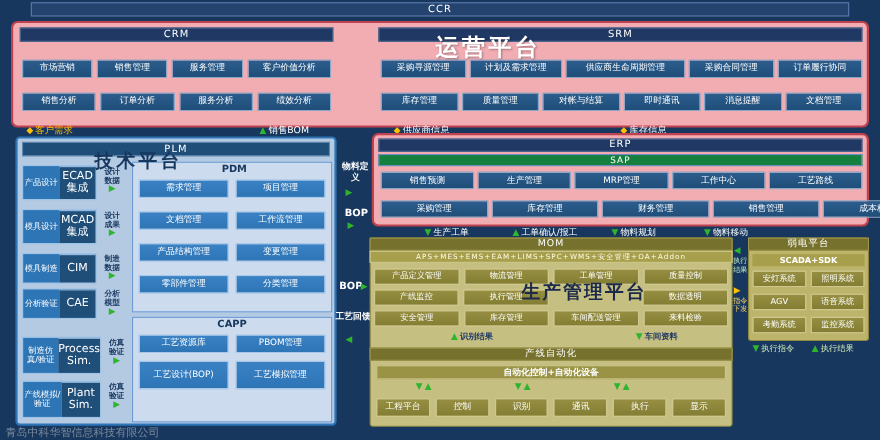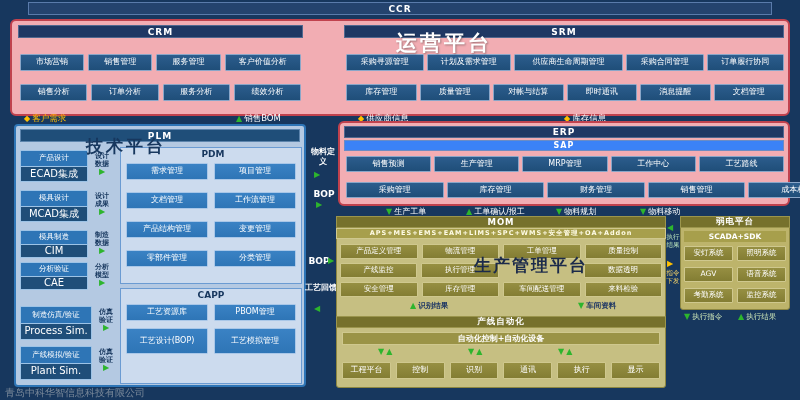--- a/index.html
+++ b/index.html
@@ -1,24 +1,24 @@
 <!DOCTYPE html>
 <html><head>
 <meta charset="utf-8">
 <style>
   *{margin:0;padding:0;box-sizing:border-box}
   html,body{background:#0d2138}
   body{font-family:"DejaVu Sans","Liberation Sans",sans-serif}
   #stage{position:relative;width:800px;height:400px;background:#17375e;overflow:hidden}
   .abs{position:absolute}
-  .bar{position:absolute;display:flex;align-items:center;justify-content:center;color:#fff;font-weight:bold;letter-spacing:1px}
+  .bar{position:absolute;display:flex;align-items:center;justify-content:center;color:#fff;font-weight:normal;letter-spacing:1px}
   .bar-top{background:#24436e;border:1px solid #5a7bab;font-size:9px}
   .bar-navy{background:#1f3864;border:1px solid #51688f;font-size:9px}
   .bar-navy2{background:#1f4e79;border:1px solid #5d85ad;font-size:9px}
-  .bar-sap{background:#3b82f6;border:1px solid #6b8cc4;font-size:8px}
+  .bar-sap{background:#15803d;border:1px solid #6b8cc4;font-size:8px}
   .bar-olive{background:#76712c;border:1px solid #9b954c;font-size:8.5px}
   .bar-olive2{background:#a79f4c;border:1px solid #cfc88e;color:#fffce6;font-size:6.5px}
   .region{position:absolute;border-radius:6px}
   .pink{background:#f2adb3;border:2px solid #c0424e}
   .bluezone{background:#b4c9e2;border:2px solid #2e75b6;border-radius:4px}
   .panel{position:absolute;background:#ccdbee;border:1px solid #6b9bd2}
   .khaki{background:#c6bf82;border:1px solid #8d8741;border-radius:3px}
   .khaki2{background:#bdb46b;border:1px solid #8d8741;border-radius:3px}
   .row{position:absolute;display:flex;gap:4px}
   .btn{flex:1;display:flex;align-items:center;justify-content:center;text-align:center;color:#fff;line-height:1.1;overflow:hidden;border-radius:1px;padding:0 1px}
@@ -26,21 +26,21 @@
   .blue{background:linear-gradient(#3a82c4,#2e75b6);border:1px solid #a9c7e8;font-size:8px}
   .olive{background:linear-gradient(#968f42,#837d33);border:1px solid #cfc88e;font-size:7.5px}
   .title{position:absolute;font-weight:bold;white-space:nowrap}
   .lbl{position:absolute;font-size:8.5px;color:#fff;white-space:nowrap;display:flex;gap:2px;align-items:center}
   .wraplbl{position:absolute;color:#fff;font-size:8px;line-height:1.2;text-align:center;font-weight:bold}
   .tag{position:absolute;display:flex;flex-direction:column;align-items:center;font-size:7px;line-height:1.15;color:#17375e;font-weight:bold;text-align:center}
   .tag .t{display:block;width:20px}
   .glyph{font-size:8px;line-height:1}
   .g{color:#2db52d}
   .y{color:#ffc000}
-  .leftbox{position:absolute;display:flex;flex-direction:column;border:1px solid #9dc3e6;border-radius:1px;overflow:hidden}
+  .leftbox{position:absolute;display:flex;flex-direction:row;border:1px solid #9dc3e6;border-radius:1px;overflow:hidden}
   .lb-t{flex:1;display:flex;align-items:center;justify-content:center;color:#fff;font-size:7.5px;background:#2e75b6;text-align:center;line-height:1.05}
   .lb-s{flex:1;display:flex;align-items:center;justify-content:center;color:#fff;font-size:10px;background:#1f4e79;border-top:1px solid #9dc3e6;text-align:center;line-height:1.05}
   .subhdr{position:absolute;display:flex;align-items:center;justify-content:center;font-weight:bold}
   .watermark{position:absolute;color:#9aa3ad;opacity:.75;font-size:10px;white-space:nowrap}
 </style>
 </head>
 <body>
 
 <div id="stage">
 

